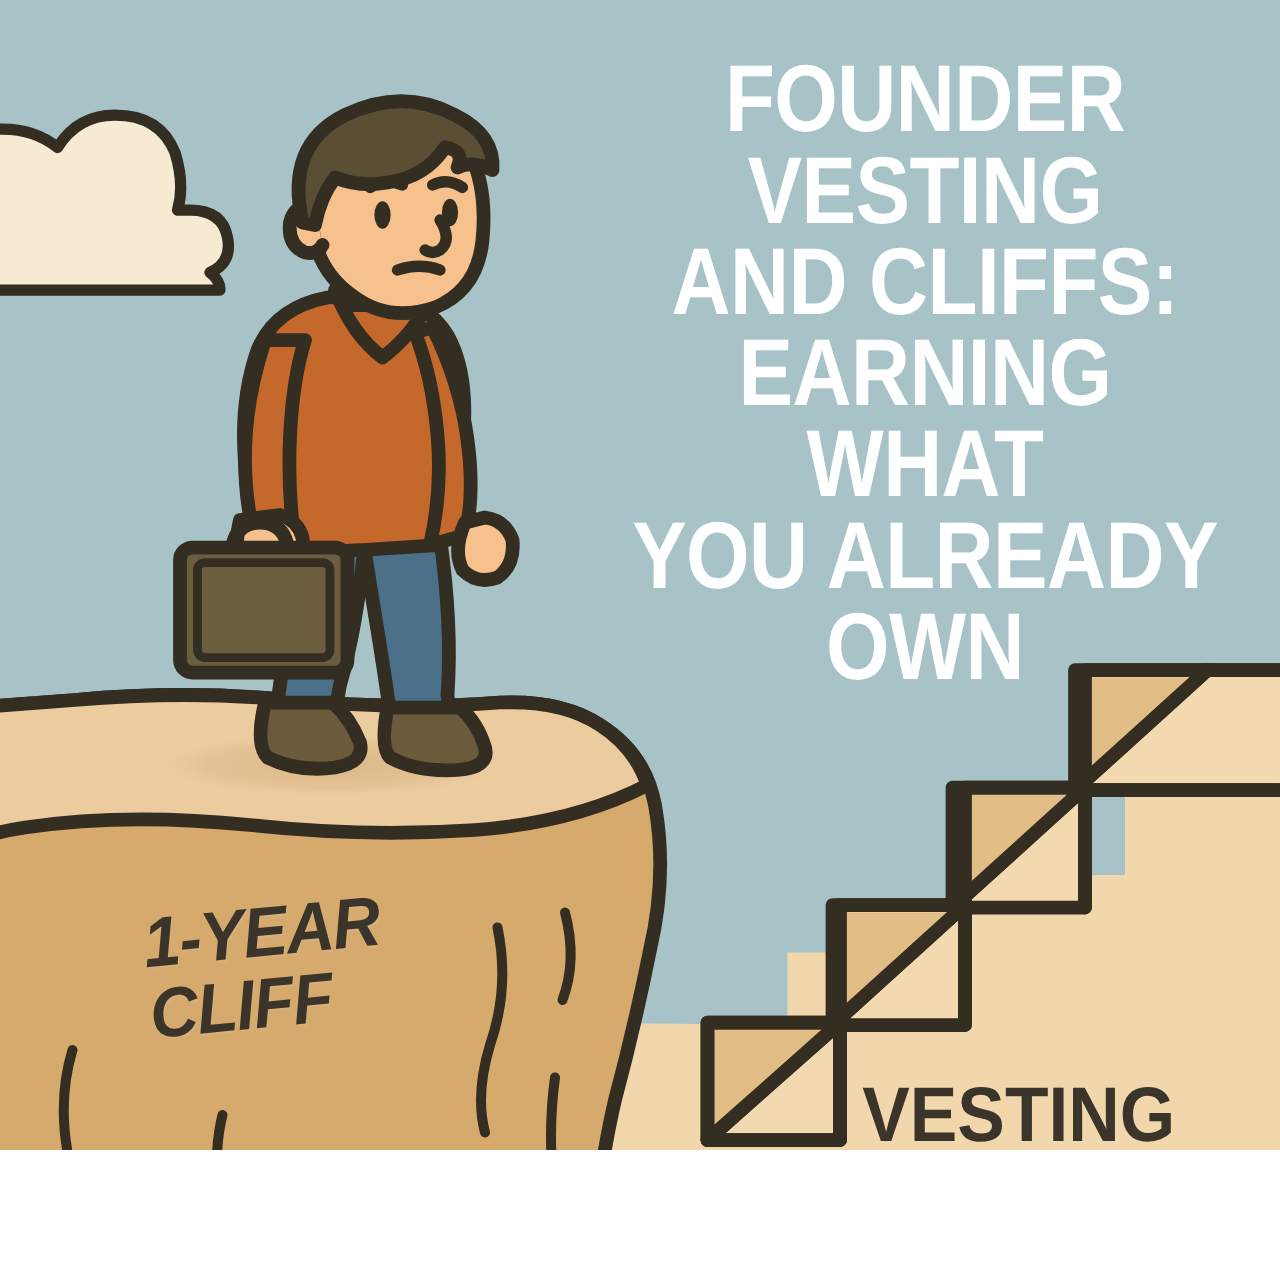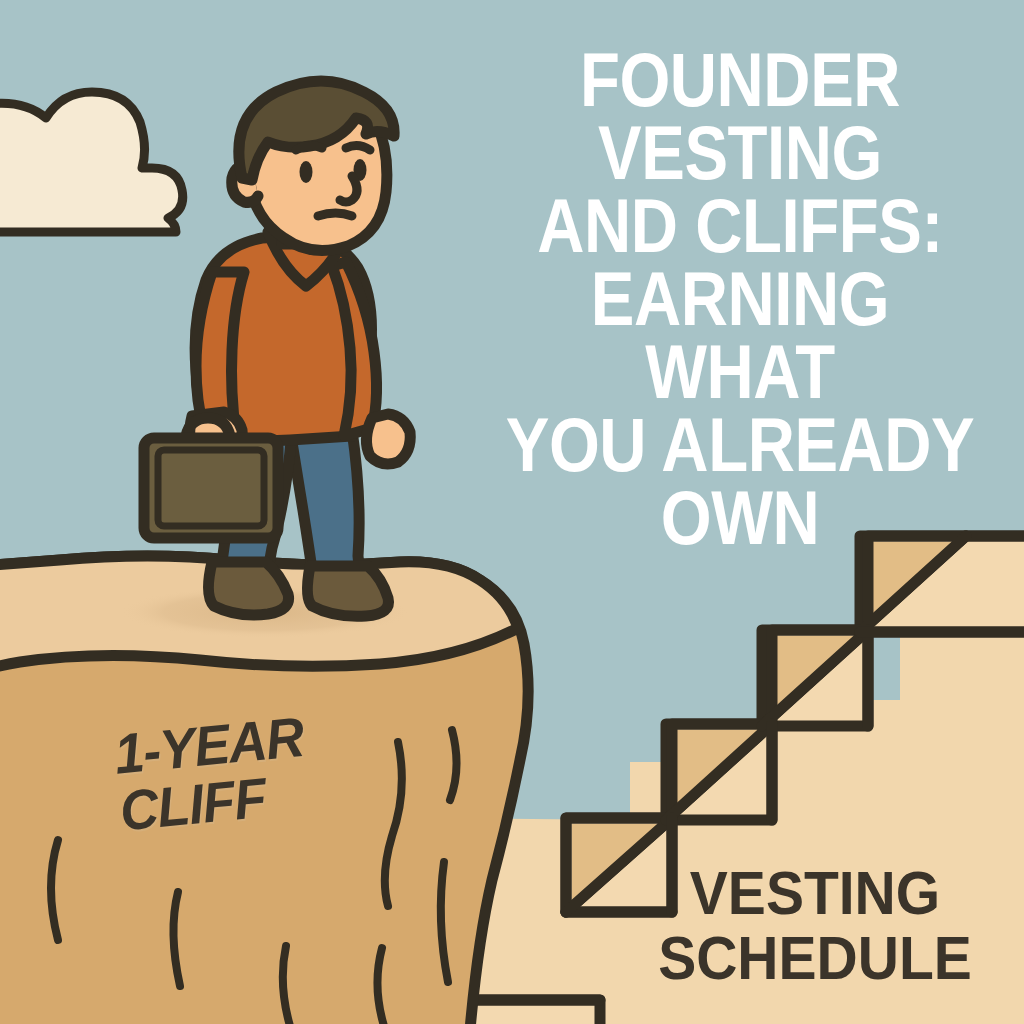--- a/index.html
+++ b/index.html
@@ -6,21 +6,21 @@
     margin: 0;
     padding: 0;
     background: #ffffff;
   }
   body {
     font-family: "Liberation Sans", sans-serif;
   }
   #poster {
     position: relative;
     width: 1024px;
-    height: 1024px;
+    height: 920px;
     overflow: hidden;
     background: #a7c3c7;
   }
   #art {
     position: absolute;
     inset: 0;
     width: 1024px;
     height: 1024px;
     display: block;
   }

